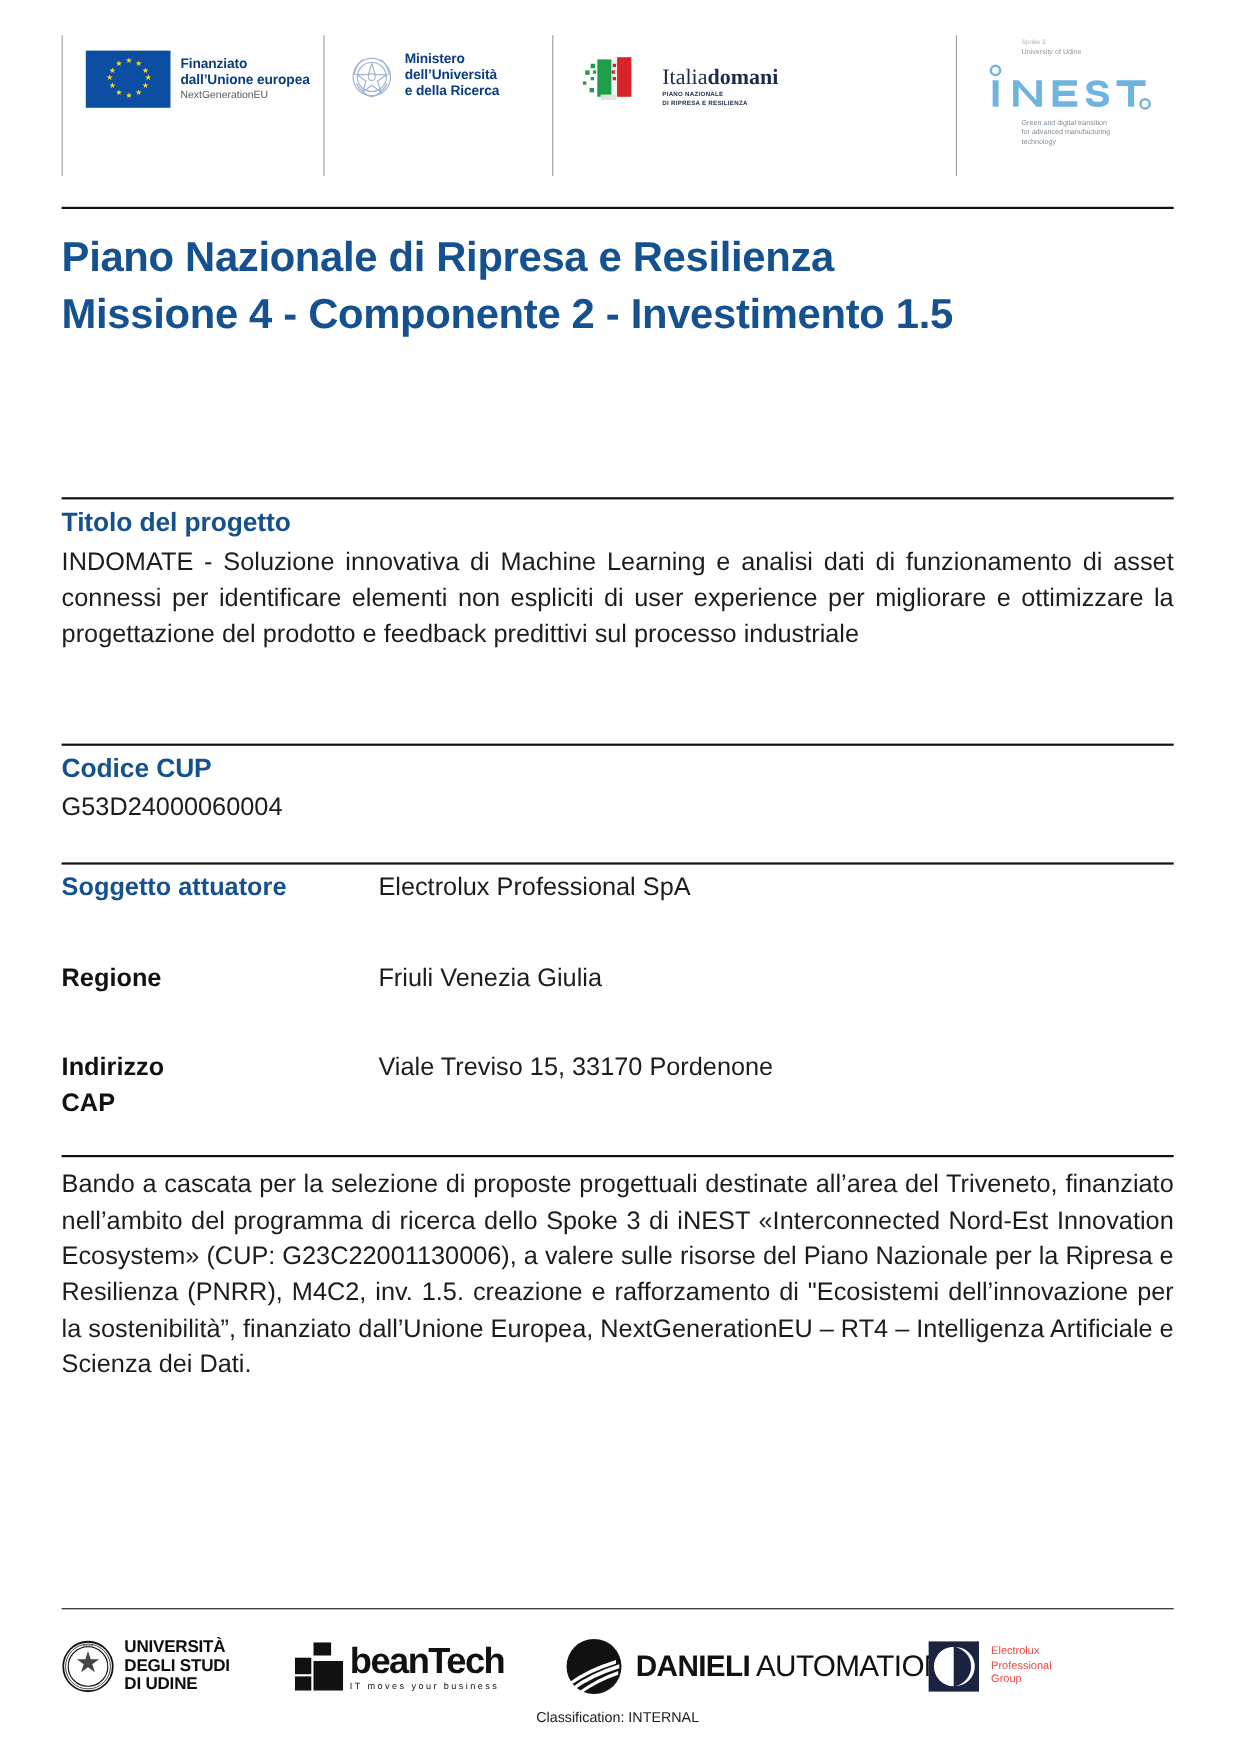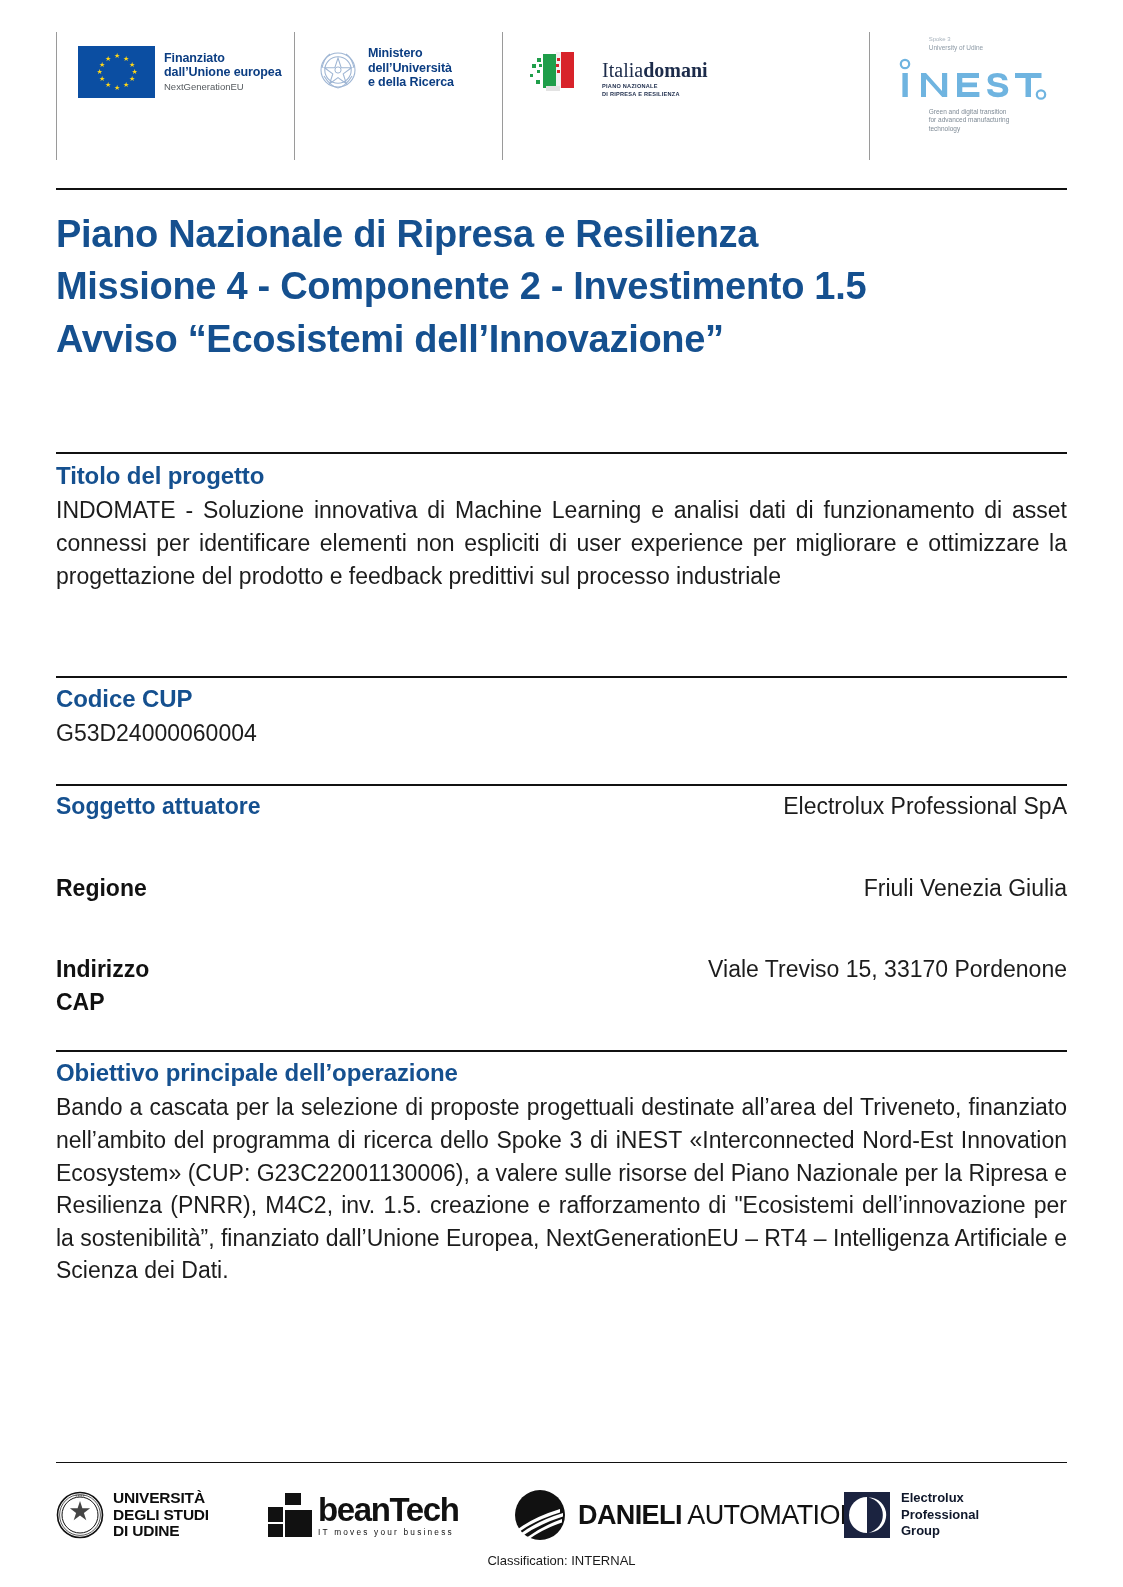--- a/index.html
+++ b/index.html
@@ -161,21 +161,20 @@
   }
   .sec-body.plain { text-align: left; }
 
   
   .row {
     position: absolute;
     left: 56px;
     width: 1011px;
     display: flex;
     align-items: flex-start;
-    justify-content: space-between;
   }
   .row-label {
     width: 288px;
     flex: none;
     font-size: 23px;
     font-weight: bold;
     line-height: 1.42;
   }
   .row-label.blue { color: #15508f; }
   .row-label.black { color: #111111; }
@@ -211,21 +210,21 @@
   }
   .bean-mark { width: 44px; height: 44px; flex: none; }
   .bean-text-wrap { line-height: 1; }
   .bean-word { font-size: 33px; font-weight: bold; color: #111; letter-spacing: -1.4px; line-height: 0.95;}
   .bean-tag { font-size: 8.3px; color: #111; letter-spacing: 2.2px; margin-top: 2px; }
   .dan-mark { width: 52px; height: 52px; flex: none; }
   .dan-text { font-size: 27px; color: #111; letter-spacing: -0.6px; white-space: nowrap; }
   .dan-text .b { font-weight: bold; }
   .dan-text .n { font-weight: normal; }
   .elux-mark { width: 46px; height: 46px; flex: none; }
-  .elux-text { font-size: 13px; color: #0f172a; line-height: 1.28; font-weight: bold; }
+  .elux-text { font-size: 10px; color: #ef4444; line-height: 1.28; font-weight: normal; }
 
   .classification {
     position: absolute;
     left: 0;
     top: 1553px;
     width: 1123px;
     text-align: center;
     font-size: 13px;
     color: #1a1a1a;
   }
@@ -340,21 +339,20 @@
         </div>
       </div>
     </div>
   </div>
 
   <div class="rule" style="top:188px"></div>
 
   <div class="main-title">
     <div>Piano Nazionale di Ripresa e Resilienza</div>
     <div>Missione 4 - Componente 2 - Investimento 1.5</div>
-    <div>Avviso “Ecosistemi dell’Innovazione”</div>
   </div>
 
   <div class="rule" style="top:452px"></div>
   <div class="section" style="top:460px">
     <div class="sec-head">Titolo del progetto</div>
     <div class="sec-body">INDOMATE - Soluzione innovativa di Machine Learning e analisi dati di funzionamento di asset connessi per identificare elementi non espliciti di user experience per migliorare e ottimizzare la progettazione del prodotto e feedback predittivi sul processo industriale</div>
   </div>
 
   <div class="rule" style="top:676px"></div>
   <div class="section" style="top:683px">
@@ -376,21 +374,20 @@
   <div class="row" style="top:953px">
     <div class="row-label black">
       <div>Indirizzo</div>
       <div>CAP</div>
     </div>
     <div class="row-value">Viale Treviso 15, 33170 Pordenone</div>
   </div>
 
   <div class="rule" style="top:1050px"></div>
   <div class="section" style="top:1057px">
-    <div class="sec-head">Obiettivo principale dell’operazione</div>
     <div class="sec-body">Bando a cascata per la selezione di proposte progettuali destinate all’area del Triveneto,  finanziato nell’ambito del programma di ricerca dello Spoke 3 di iNEST «Interconnected Nord-Est Innovation Ecosystem» (CUP: G23C22001130006), a valere sulle risorse del Piano Nazionale per la Ripresa e Resilienza (PNRR), M4C2, inv. 1.5. creazione e rafforzamento di "Ecosistemi dell’innovazione per la sostenibilità”, finanziato dall’Unione Europea, NextGenerationEU – RT4 – Intelligenza Artificiale e Scienza dei Dati.</div>
   </div>
 
   <div class="rule thin" style="top:1462px"></div>
 
   <div class="footer-logos">
 
     <div class="f-cell f-uniud">
       <svg class="uniud-seal" viewBox="0 0 48 48">
         <circle cx="24" cy="24" r="22.5" fill="none" stroke="#111" stroke-width="1.6"></circle>

